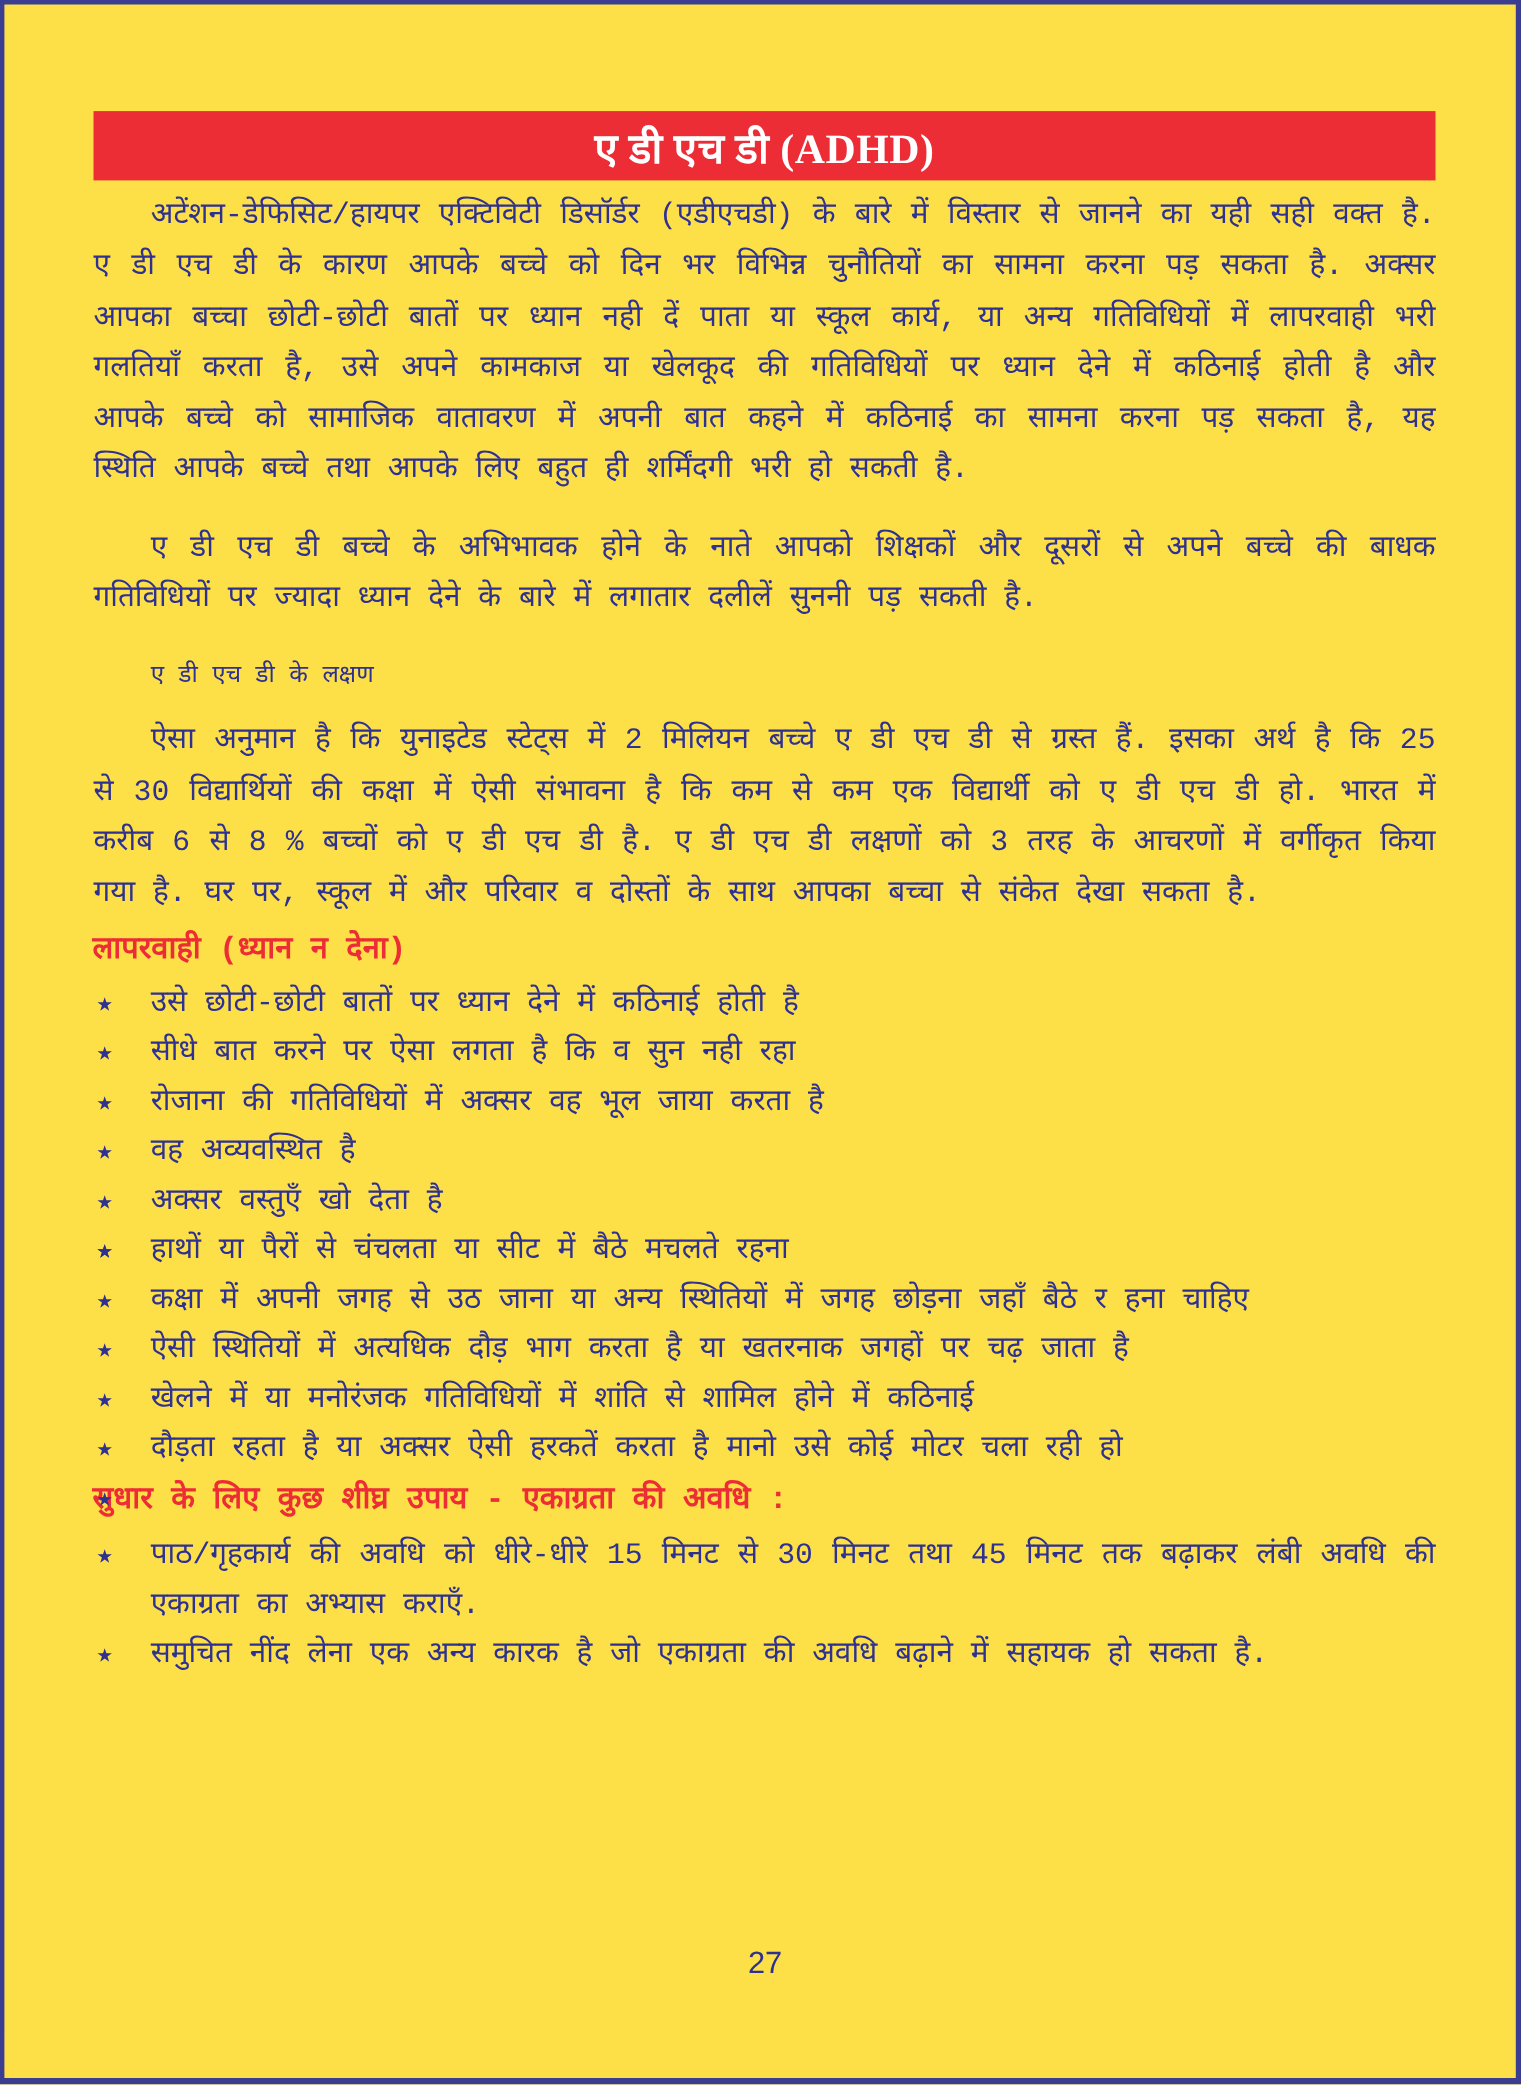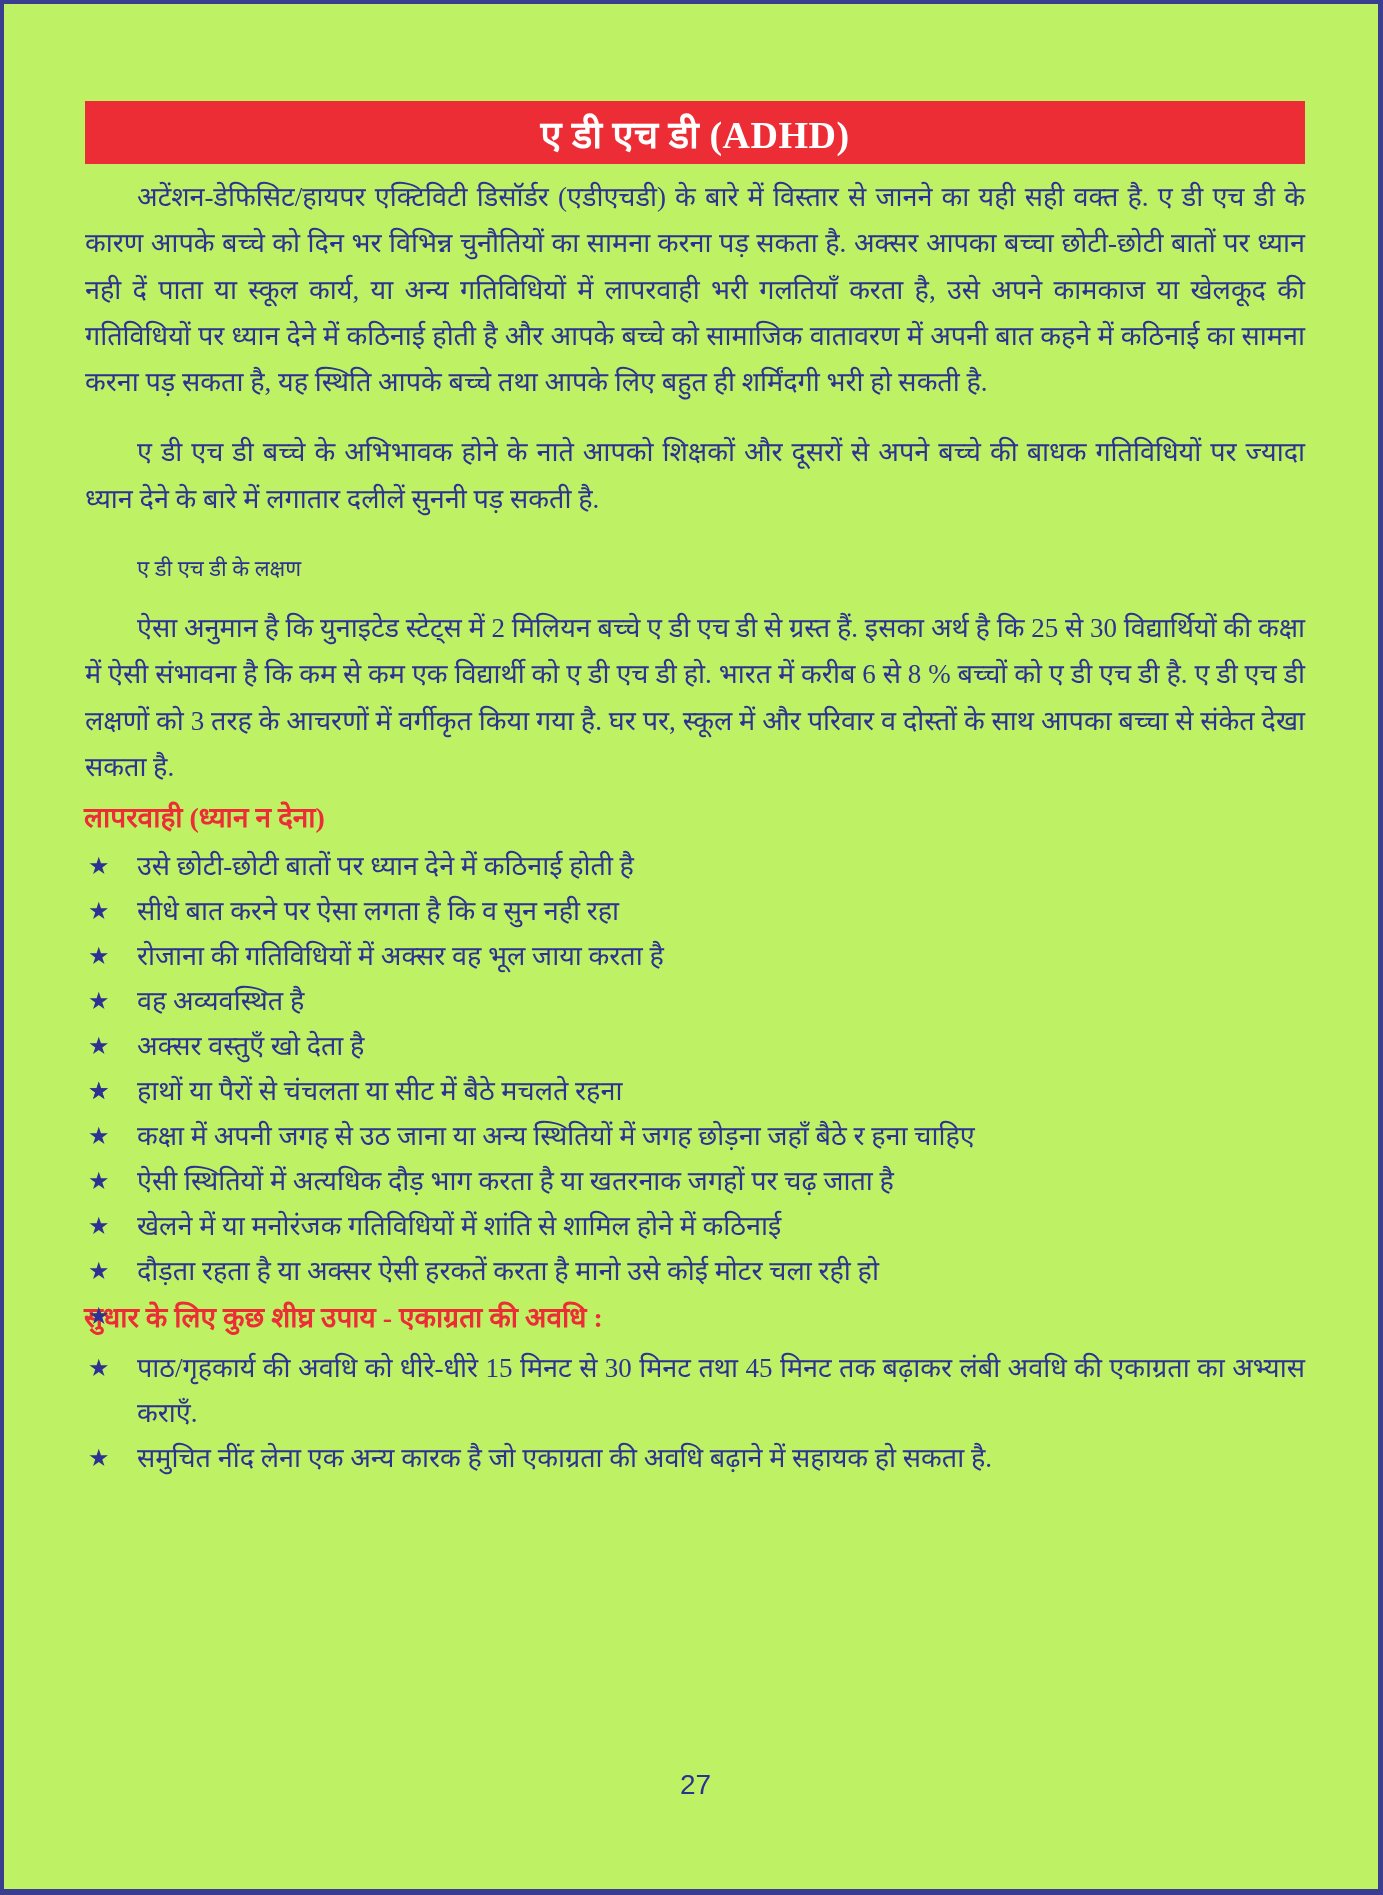--- a/index.html
+++ b/index.html
@@ -4,34 +4,34 @@
 <style>
   html, body { margin: 0; padding: 0; background: #ffffff; }
   body { width: 1383px; height: 1895px; position: relative; overflow: hidden; }
   .page {
     position: absolute; left: 0; top: 0;
     width: 1383px; height: 1895px; box-sizing: border-box;
     border-left: 4px solid #3b3d91;
     border-top: 4px solid #3b3d91;
     border-right: 5px solid #3b3d91;
     border-bottom: 6px solid #3b3d91;
-    background: #bef264;
+    background: #fde047;
   }
   .title-bar {
     position: absolute; left: 81px; top: 97px; width: 1220px; height: 63px;
     background: #ed2d36;
     display: flex; align-items: center; justify-content: center;
   }
   .title-bar span {
     color: #ffffff; font-family: "Liberation Serif", "DejaVu Serif", serif;
     font-size: 38px; font-weight: bold; letter-spacing: 0.5px;
   }
   .content {
     position: absolute; left: 81px; top: 170px; width: 1220px;
-    font-family: Liberation Serif, serif;
+    font-family: Liberation Mono, monospace;
     color: #2e3192;
   }
   .para {
     font-size: 27px; line-height: 46.3px; margin: 0 0 24px 0;
     text-align: justify; text-indent: 52px;
   }
   .subhead-plain {
     font-size: 22px; line-height: 46px; margin: 0 0 13px 0; text-indent: 52px;
   }
   .section-head {

